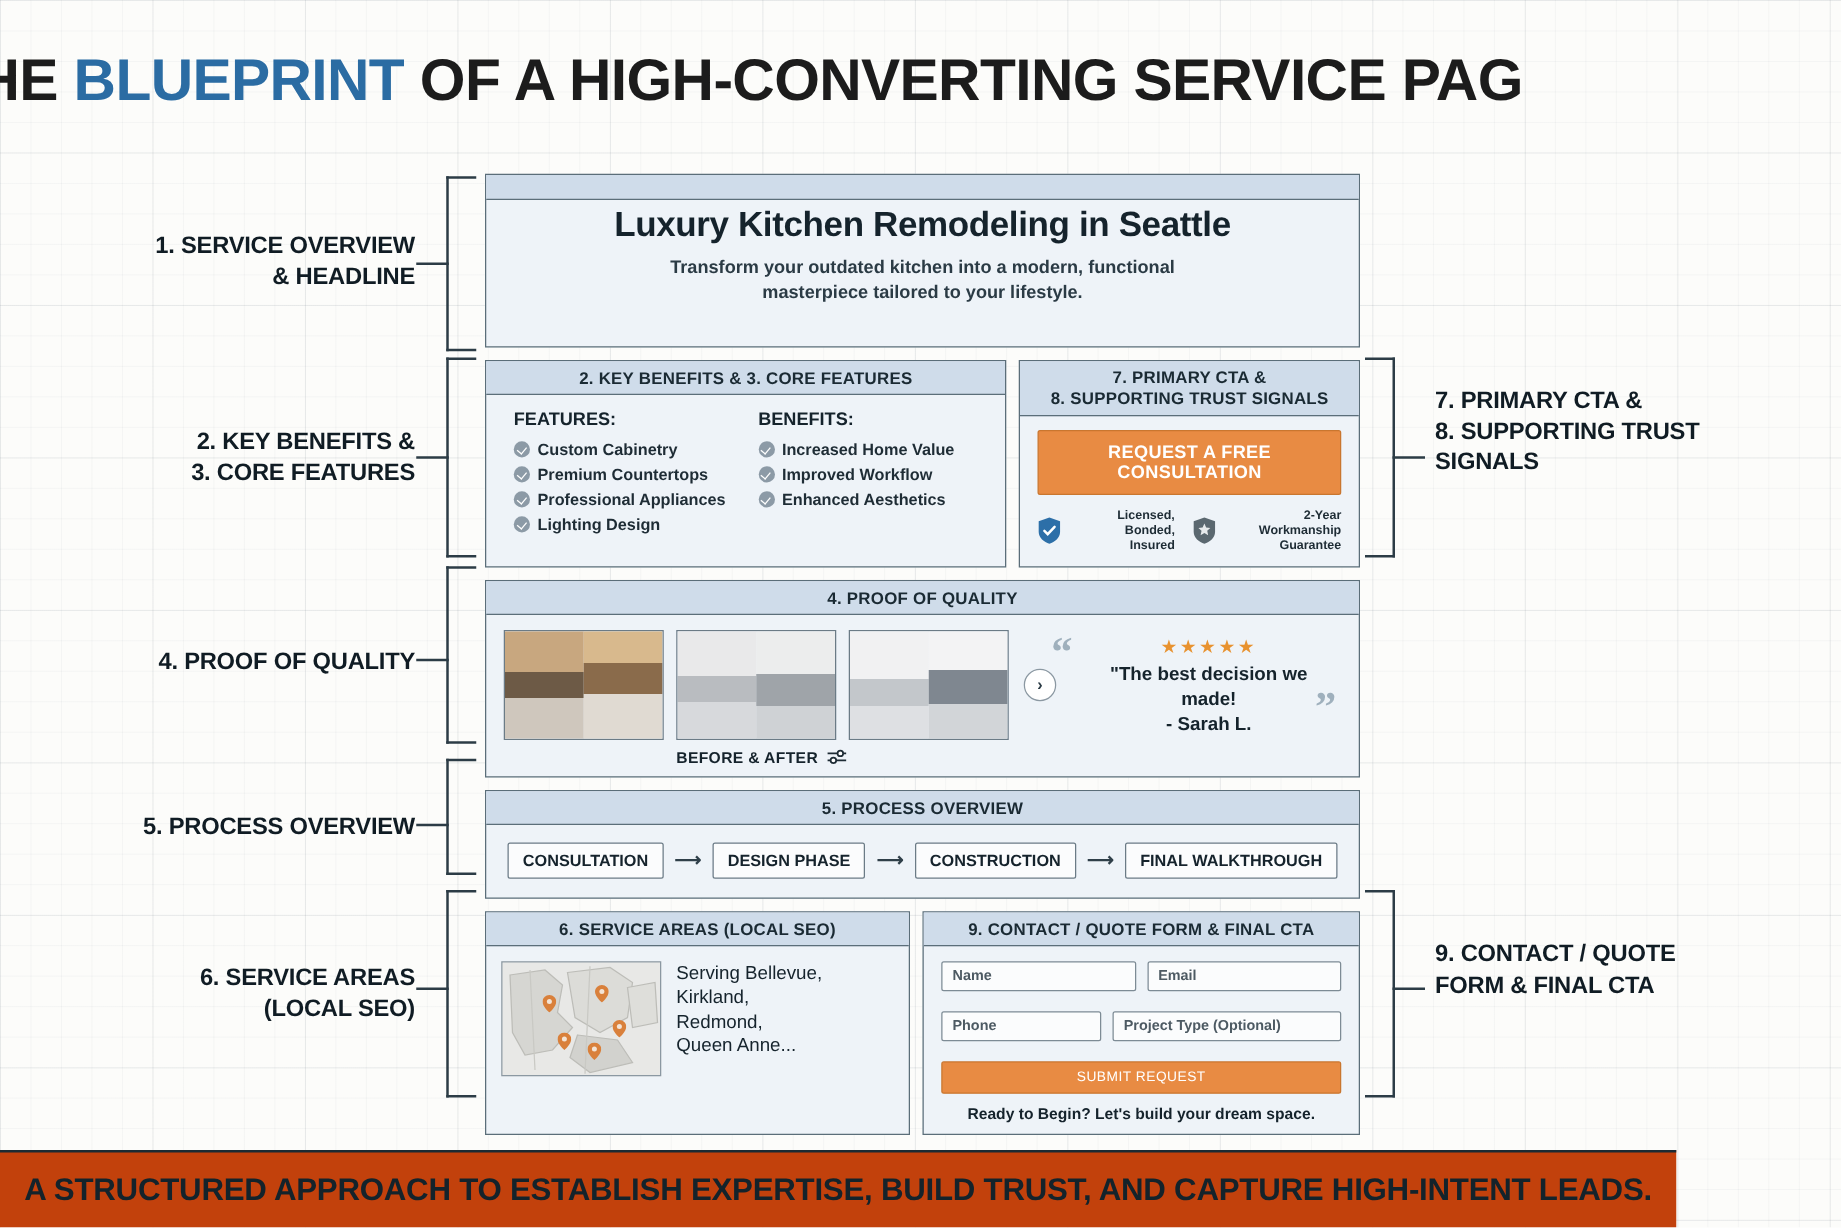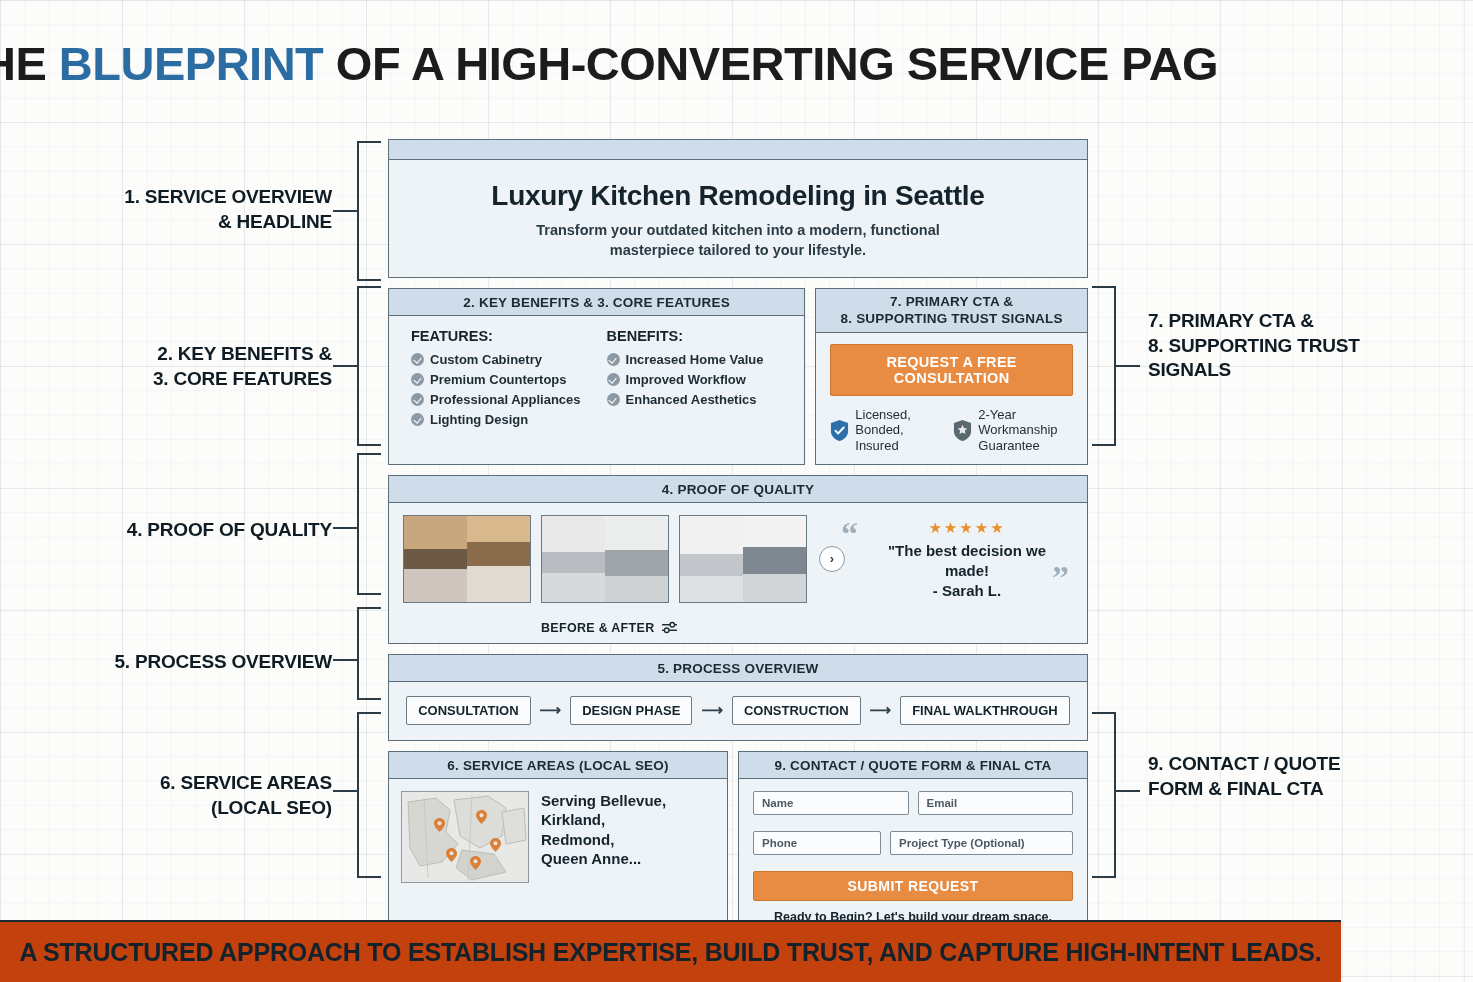--- a/index.html
+++ b/index.html
@@ -58,21 +58,21 @@
     border-bottom:1.5px solid #5b6e79;
     text-align:center;
     font-size:13.5px; font-weight:bold; color:#1a2a33;
     padding:6px 4px 5px;
     letter-spacing:0.2px;
   }
 
   
   .hero{ height:139px; }
   .hero-bar{ height:20px; background:#cfdcea; border-bottom:1.5px solid #5b6e79; }
-  .hero-body{ text-align:center; padding:20px 20px 0; }
+  .hero-body{ text-align:center; padding:4px 20px 0; }
   .hero-h1{ font-size:28px; font-weight:bold; color:#15232c; letter-spacing:-0.3px; }
   .hero-sub{ font-size:14.5px; font-weight:bold; color:#2b3b45; margin-top:9px; line-height:1.35; }
 
   
   .row2{ display:flex; gap:10px; }
   .benefits-card{ width:456px; }
   .cta-card{ width:298px; }
 
   .ben-body{ display:flex; padding:12px 0 12px 22px; gap:26px; }
   .ben-col-title{ font-size:14.5px; font-weight:bold; color:#15232c; margin-bottom:8px; }
@@ -87,40 +87,40 @@
   .cta-head{ line-height:1.25; padding:5px 4px 4px; }
   .cta-body{ padding:11px 14px 10px; }
   .cta-btn{
     background:#e88b43; color:#fff; border:1px solid #c9762f;
     text-align:center; font-size:14.5px; font-weight:bold; letter-spacing:0.3px;
     padding:9px 4px; border-radius:2px;
   }
   .trust-row{ display:flex; gap:14px; margin-top:11px; }
   .trust{ display:flex; gap:6px; align-items:center; }
   .shield{ width:19px; height:23px; flex:0 0 auto; }
-  .trust-txt{ font-size:13px; font-weight:normal; color:#1e2c35; line-height:1.2; }
+  .trust-txt{ font-size:10px; font-weight:bold; color:#1e2c35; line-height:1.2;text-align:right; }
 
   
   .proof-body{ padding:12px 14px 8px; display:flex; }
   .gallery{ display:flex; gap:10px; position:relative; }
   .thumb-pair{ display:flex; width:128px; height:88px; border:1.5px solid #6b7b86; overflow:hidden; }
   .thumb{ width:50%; height:100%; }
   .k1a{ background:linear-gradient(#c8a77f 0 38%, #6d5a46 38% 62%, #cfc7bd 62% 100%); }
   .k1b{ background:linear-gradient(#d8b98d 0 30%, #8a6b4b 30% 58%, #e0dad2 58% 100%); }
   .k2a{ background:linear-gradient(#e9e9ea 0 42%, #b9bcc0 42% 66%, #d7d9dc 66% 100%); }
   .k2b{ background:linear-gradient(#eceded 0 40%, #9fa4a9 40% 70%, #cfd2d5 70% 100%); }
   .k3a{ background:linear-gradient(#f1f1f2 0 44%, #c3c7cb 44% 70%, #dee0e3 70% 100%); }
   .k3b{ background:linear-gradient(#f3f3f4 0 36%, #7f8790 36% 68%, #d2d5d8 68% 100%); }
   .arrow-circle{
     position:absolute; right:-12px; top:31px; width:26px; height:26px; border-radius:50%;
     background:#fff; border:1.5px solid #8b98a2; display:flex; align-items:center; justify-content:center;
     font-size:13px; color:#2b3b45; font-weight:bold;
   }
   .before-after{
-    display:flex; align-items:center; gap:7px; margin-top:18px; margin-left:138px;
+    display:flex; align-items:center; gap:7px; margin-top:7px; margin-left:138px;
     font-size:12.5px; font-weight:bold; color:#15232c; letter-spacing:0.3px;
   }
   .slider-ico{ width:17px; height:13px; }
   .testimonial{ flex:1; position:relative; padding:4px 6px 0 34px; }
   .quote-open, .quote-close{ position:absolute; font-size:34px; color:#9fb0bd; font-family:"Liberation Serif", serif; font-weight:bold; line-height:1; }
   .quote-open{ left:8px; top:2px; }
   .quote-close{ right:4px; top:46px; }
   .stars{ color:#e8922f; font-size:15px; letter-spacing:2px; text-align:center; margin-bottom:4px; }
   .quote-text{ font-size:15px; font-weight:bold; color:#15232c; text-align:center; line-height:1.35; }
 
@@ -135,31 +135,31 @@
   
   .row4{ display:flex; gap:10px; }
   .areas-card{ width:340px; }
   .contact-card{ width:350px; }
   .areas-body{ display:flex; gap:12px; padding:12px 12px 14px; }
   .map{
     width:128px; height:92px; background:#e6e6e4; border:1.5px solid #8b98a2;
     position:relative; overflow:hidden; flex:0 0 auto;
   }
   .pin{ position:absolute; width:11px; height:14px; }
-  .areas-text{ font-size:15px; font-weight:bold; color:#15232c; line-height:1.3; }
+  .areas-text{ font-size:15px; font-weight:normal; color:#15232c; line-height:1.3; }
 
   .contact-body{ padding:12px 14px 9px; }
   .frow{ display:flex; gap:9px; margin-bottom:16px; }
   .field{
     flex:1; background:#fbfcfd; border:1.5px solid #7d8b95; border-radius:2px;
     font-size:11.5px; font-weight:bold; color:#4d5a63; padding:5px 8px;
   }
   .submit{
     background:#e88b43; color:#fff; border:1px solid #c9762f; border-radius:2px;
-    text-align:center; font-size:14px; font-weight:bold; letter-spacing:0.4px;
+    text-align:center; font-size:11px; font-weight:normal; letter-spacing:0.4px;
     padding:6px 4px; margin-top:2px;
   }
   .final-cta{ text-align:center; font-size:12.5px; font-weight:bold; color:#15232c; margin-top:9px; }
 
   
   .lab{
     position:absolute; font-size:19px; font-weight:bold; color:#101c24;
     letter-spacing:-0.2px; line-height:1.3;
   }
   .lab-l{ text-align:right; }

